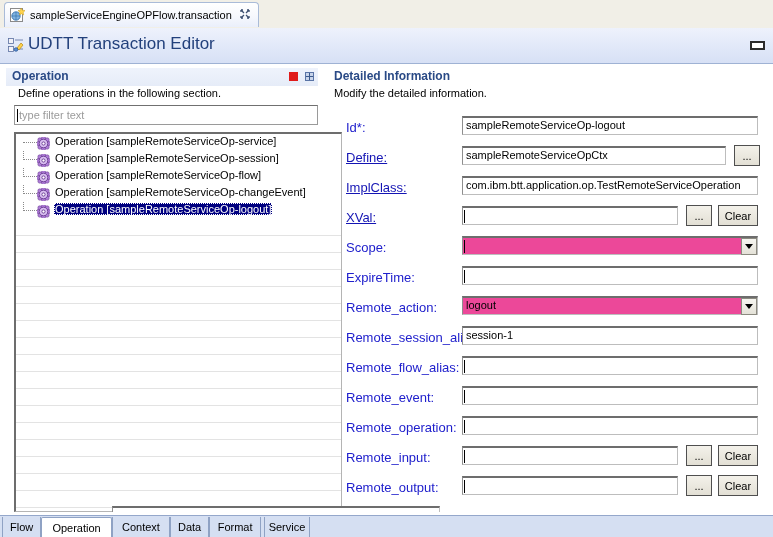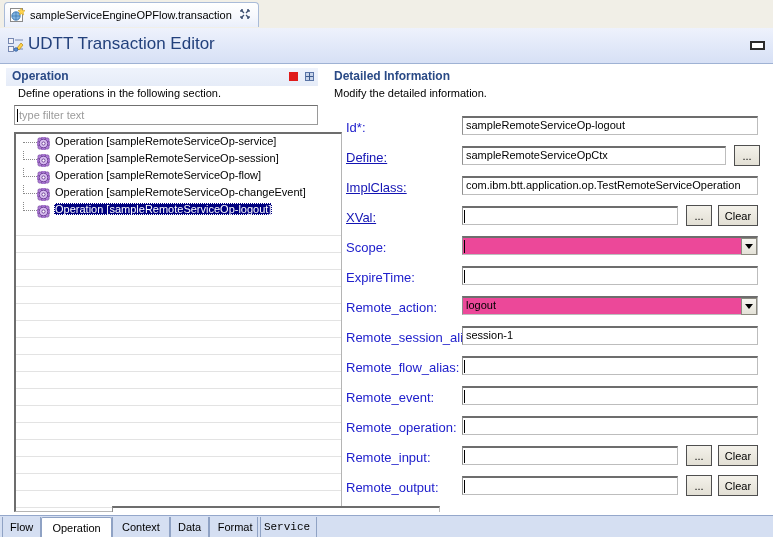--- a/index.html
+++ b/index.html
@@ -492,16 +492,16 @@
   </div>
 
   <div class="bottom-partial"></div>
 
   <div class="bottombar" id="bottombar">
       <div class="btab" style="left: 2px; width: 39.2px;">Flow</div>
       <div class="btab active" style="left: 41.2px; width: 70.7px;">Operation</div>
       <div class="btab" style="left: 111.9px; width: 58.1px;">Context</div>
       <div class="btab" style="left: 170px; width: 39.2px;">Data</div>
       <div class="btab" style="left: 209.2px; width: 51.8px;">Format</div>
-      <div class="btab" style="left: 257px; width: 60px; font-family: Liberation Mono, monospace;">Service</div>
+      <div class="btab" style="left: 264px; width: 46px;">Service</div>
     </div>
 
 </div>
 
 </body></html>

